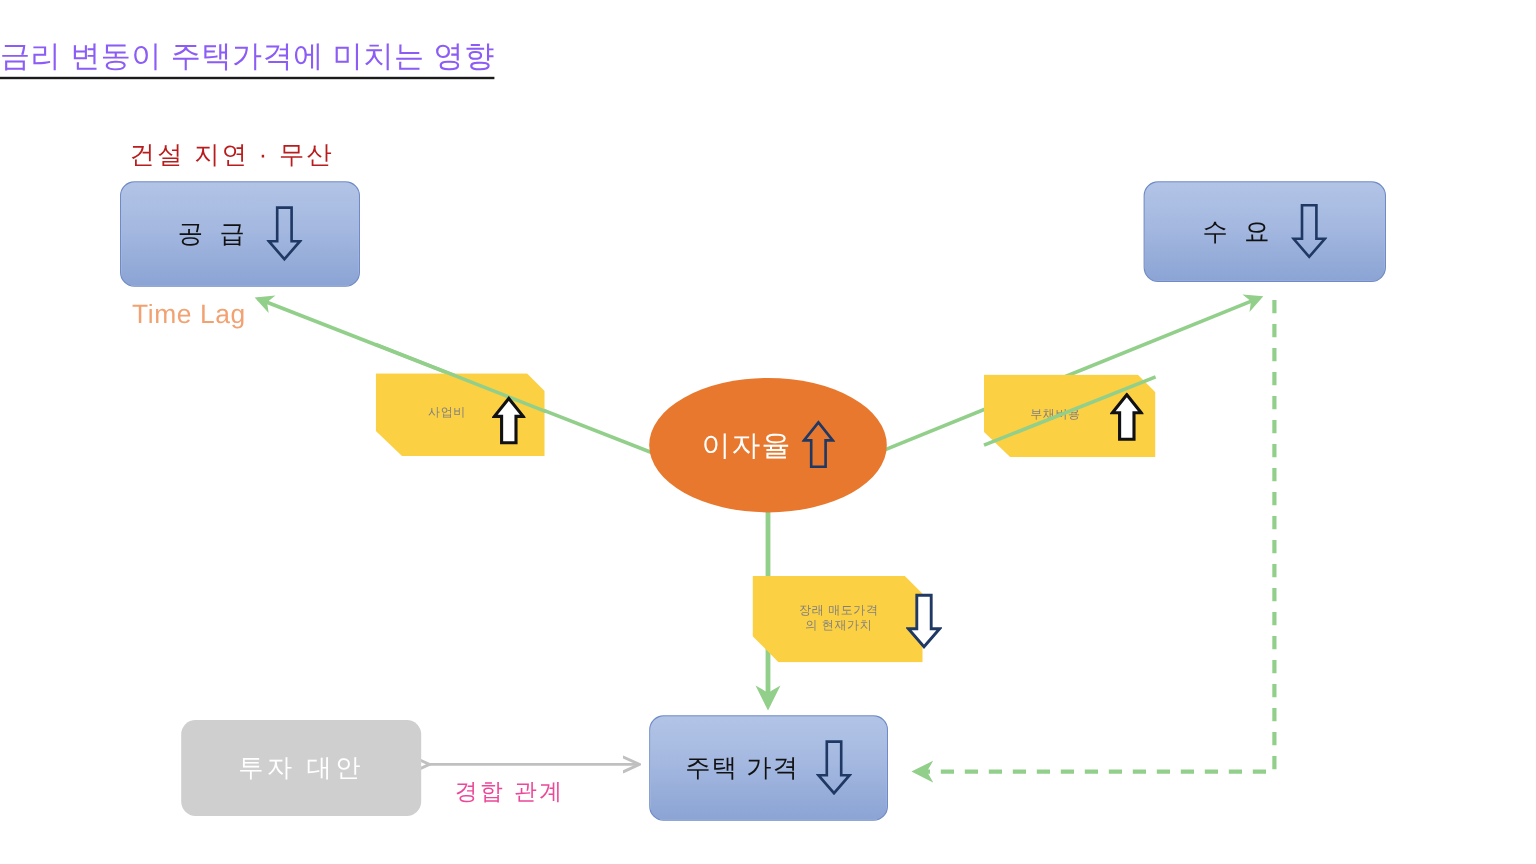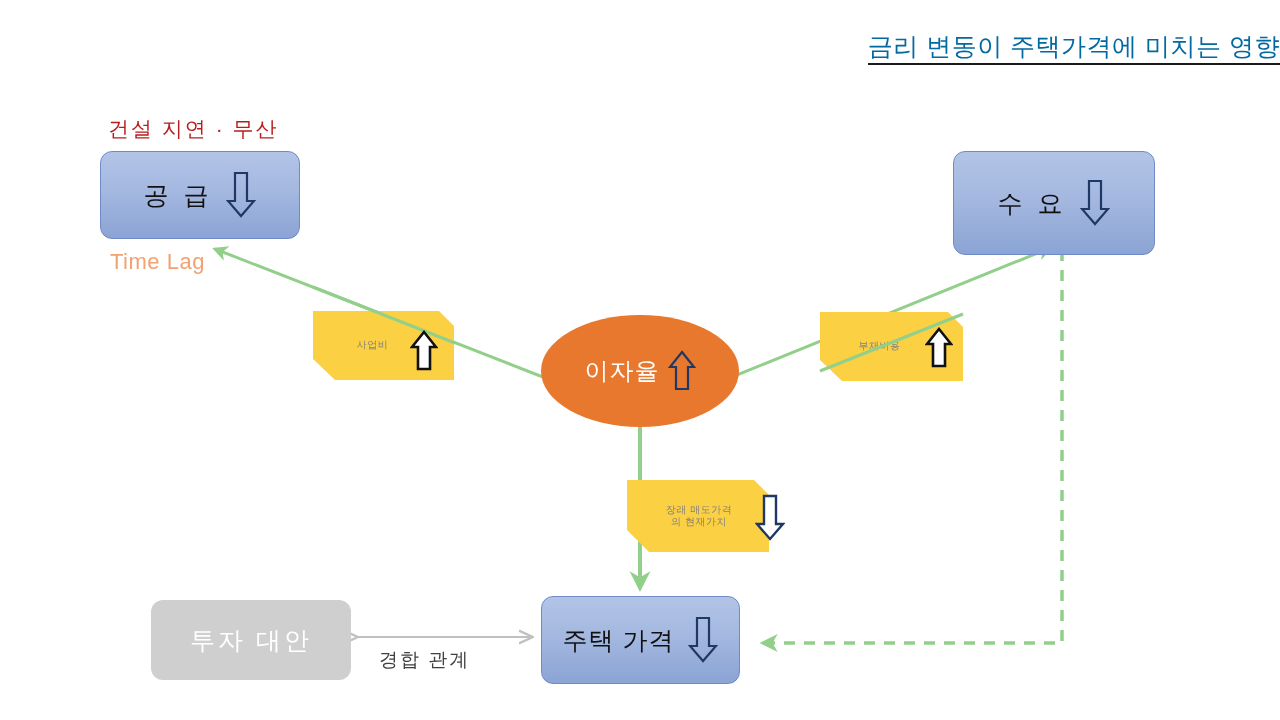--- a/index.html
+++ b/index.html
@@ -17,23 +17,23 @@
     background: #ffffff;
     overflow: hidden;
   }
 
   
   .title {
     position: absolute;
     left: 0;
     top: 30px;
     width: 1280px;
-    text-align: right;
+    text-align: left;
     font-size: 25px;
-    color: #0369a1;
+    color: #8b5cf6;
     letter-spacing: 0.5px;
   }
   .title span {
     border-bottom: 2px solid #1b1b1b;
     padding-bottom: 3px;
   }
 
   
   .connectors {
     position: absolute;
@@ -58,21 +58,21 @@
   }
   .node-box.blue {
     background: linear-gradient(to bottom, #b2c4e6 0%, #a4b8e0 45%, #8ba4d4 100%);
     border: 1px solid #6f8ac6;
   }
   .node-box.gray {
     background: #cfcfcf;
     border: none;
   }
   .node-label {
-    font-size: 25px;
+    font-size: 21px;
     color: #111111;
     letter-spacing: 4px;
     white-space: nowrap;
   }
   .node-label.gray-text {
     color: #ffffff;
     letter-spacing: 3px;
   }
   .node-inner {
     display: flex;
@@ -124,21 +124,21 @@
 
   
   .annot {
     position: absolute;
     color: #b91c1c;
     white-space: nowrap;
     z-index: 3;
   }
   .annot.supply-note { font-size: 21px; letter-spacing: 2px; }
   .annot.timelag     { font-size: 22px; color: #f2a171; letter-spacing: 0.5px; }
-  .annot.compete     { font-size: 19px; color: #404040; letter-spacing: 2px; }
+  .annot.compete     { font-size: 19px; color: #ec4899; letter-spacing: 2px; }
 
   
   .tag-arrow {
     position: absolute;
     z-index: 5;
     line-height: 0;
   }
 </style>
 </head>
 <body>
@@ -184,21 +184,21 @@
       <span class="glyph-arrow">
         <svg width="30" height="48" viewBox="0 0 30 48" aria-hidden="true">
           <path d="M9,2 L9,30 L2,30 L15,45 L28,30 L21,30 L21,2 Z" fill="none" stroke="#1f3864" stroke-width="2.2" stroke-linejoin="miter"></path>
         </svg>
       </span>
     </div>
   </div>
 
   <div class="annot timelag" style="left:110px; top:249px;">Time Lag</div>
 
-  <div class="node-box blue" style="left:953px; top:151px; width:202px; height:104px;">
+  <div class="node-box blue" style="left:953px; top:151px; width:202px; height:84px;">
     <div class="node-inner">
       <span class="node-label">수 요</span>
       <span class="glyph-arrow">
         <svg width="30" height="48" viewBox="0 0 30 48" aria-hidden="true">
           <path d="M9,2 L9,30 L2,30 L15,45 L28,30 L21,30 L21,2 Z" fill="none" stroke="#1f3864" stroke-width="2.2" stroke-linejoin="miter"></path>
         </svg>
       </span>
     </div>
   </div>
 

